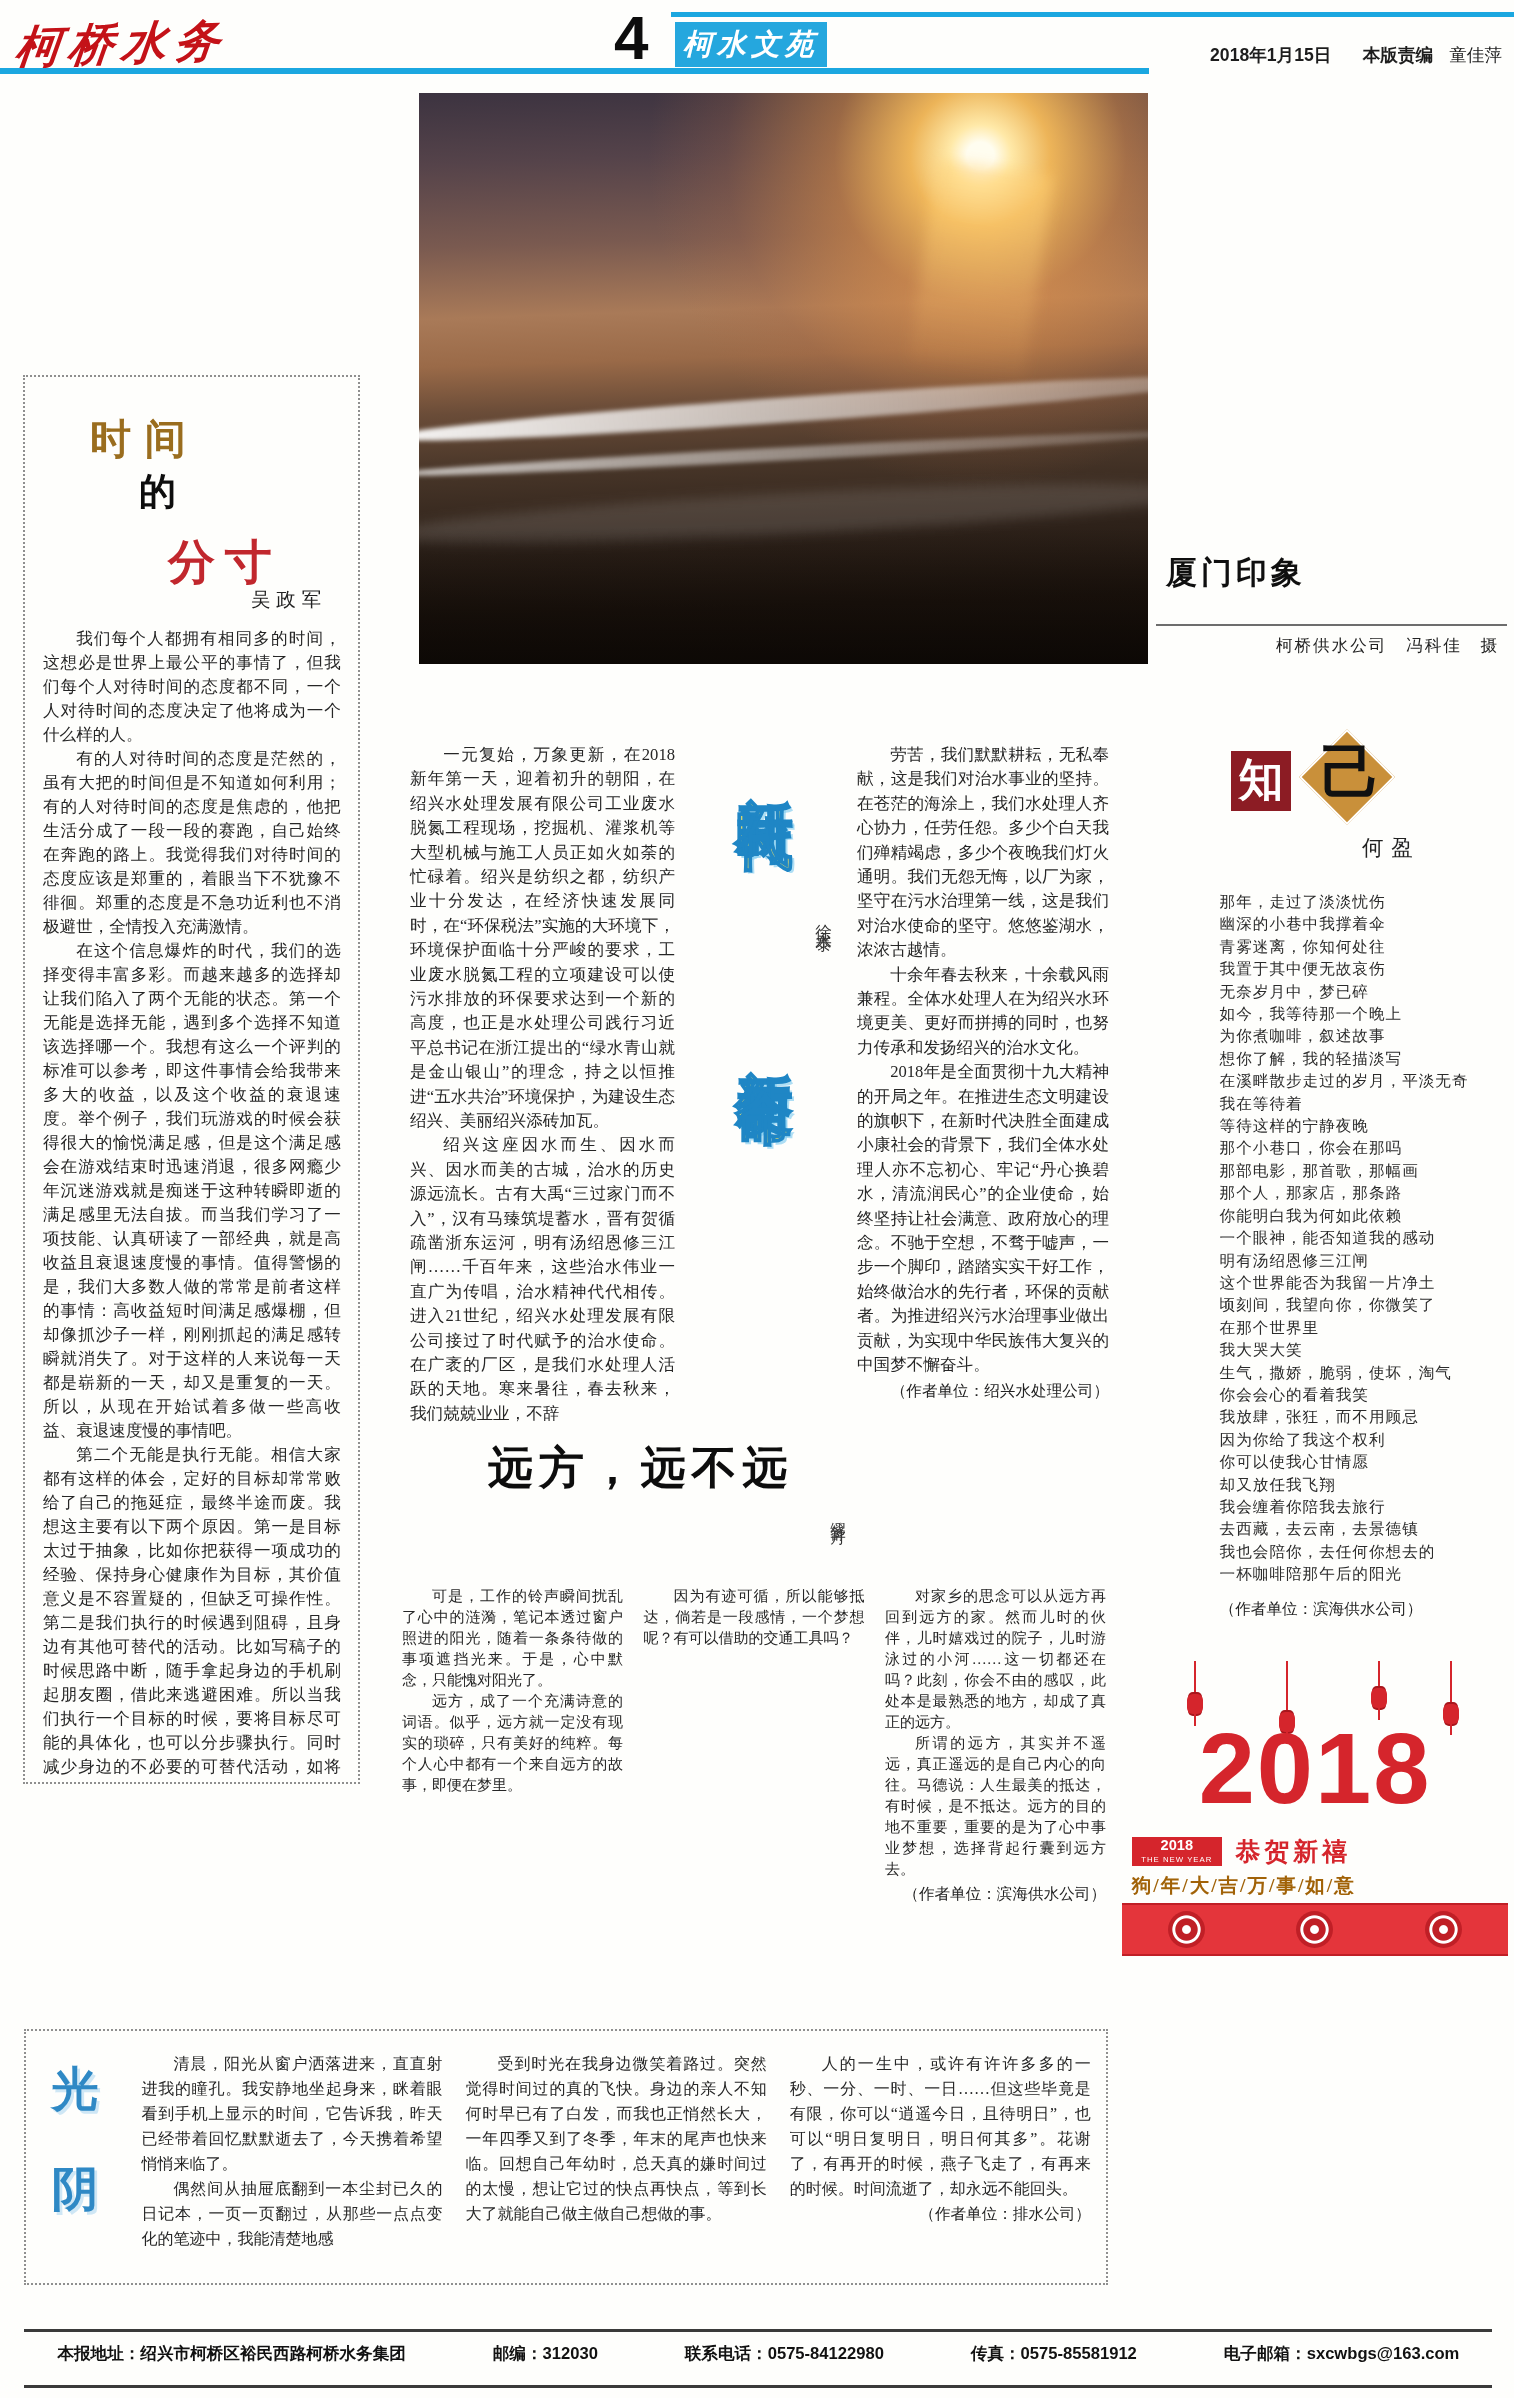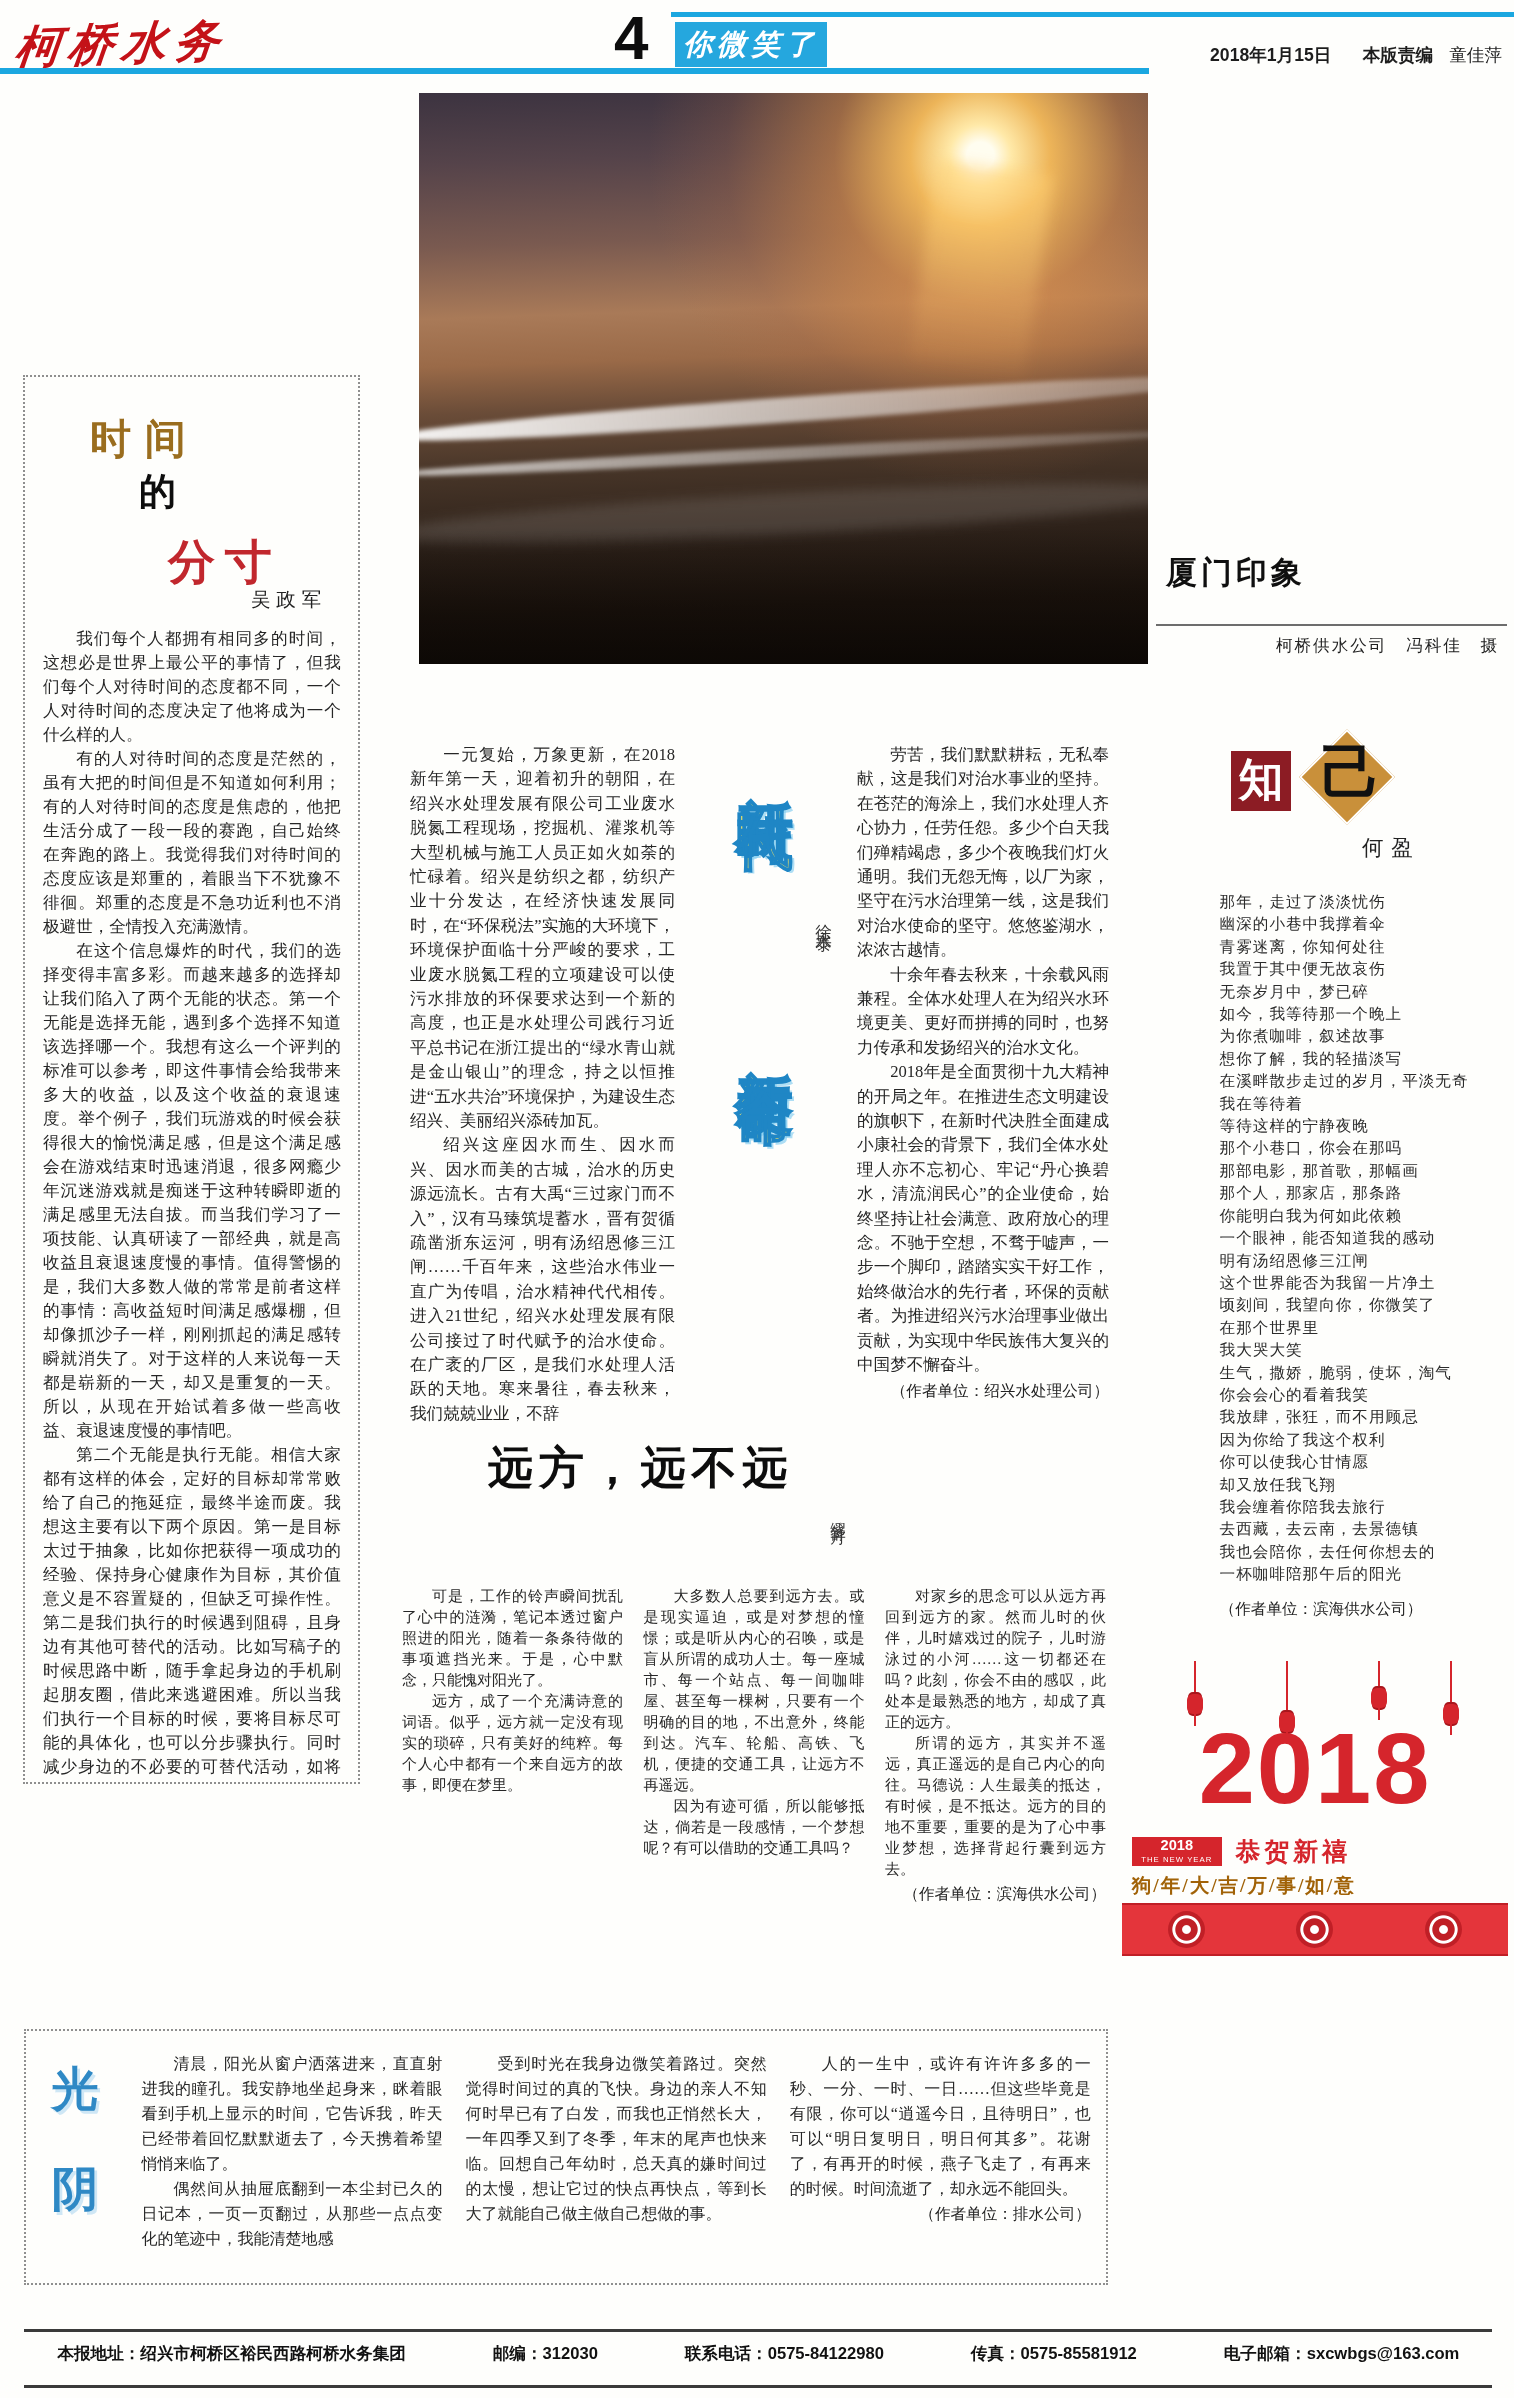--- a/index.html
+++ b/index.html
@@ -133,21 +133,21 @@
   .footer p{margin:0;font-size:16.6px;font-weight:bold;font-family:"Liberation Sans",sans-serif;color:#111;}
 </style>
 </head>
 <body>
 
 <div class="page">
 
   <div class="masthead">柯桥水务</div>
   <div class="hr-top"></div>
   <div class="pageno">4</div>
-  <div class="section-badge">你微笑了</div>
+  <div class="section-badge">柯水文苑</div>
   <div class="hr-bottom"></div>
   <div class="dateline">
     <span class="d">2018年1月15日</span>
     <span class="el">本版责编</span>
     <span class="ed">童佳萍</span>
   </div>
 
   <div class="photo">
     <div class="sunpath"></div>
     <div class="foam1"></div>
@@ -237,21 +237,20 @@
   </div>
 
   <div class="fa-title">远方，远不远</div>
   <div class="fa-author">缪舒丹</div>
   <div class="fa-body">
     <div class="fa-col">
         <p>可是，工作的铃声瞬间扰乱了心中的涟漪，笔记本透过窗户照进的阳光，随着一条条待做的事项遮挡光来。于是，心中默念，只能愧对阳光了。</p>
         <p>远方，成了一个充满诗意的词语。似乎，远方就一定没有现实的琐碎，只有美好的纯粹。每个人心中都有一个来自远方的故事，即便在梦里。</p>
       </div>
     <div class="fa-col">
-        <p>大多数人总要到远方去。或是现实逼迫，或是对梦想的憧憬；或是听从内心的召唤，或是盲从所谓的成功人士。每一座城市、每一个站点、每一间咖啡屋、甚至每一棵树，只要有一个明确的目的地，不出意外，终能到达。汽车、轮船、高铁、飞机，便捷的交通工具，让远方不再遥远。</p>
         <p>因为有迹可循，所以能够抵达，倘若是一段感情，一个梦想呢？有可以借助的交通工具吗？</p>
       </div>
     <div class="fa-col">
       <div>
           <p>对家乡的思念可以从远方再回到远方的家。然而儿时的伙伴，儿时嬉戏过的院子，儿时游泳过的小河……这一切都还在吗？此刻，你会不由的感叹，此处本是最熟悉的地方，却成了真正的远方。</p>
           <p>所谓的远方，其实并不遥远，真正遥远的是自己内心的向往。马德说：人生最美的抵达，有时候，是不抵达。远方的目的地不重要，重要的是为了心中事业梦想，选择背起行囊到远方去。</p>
         </div>
       <div class="attr">（作者单位：滨海供水公司）</div>
     </div>
   </div>

